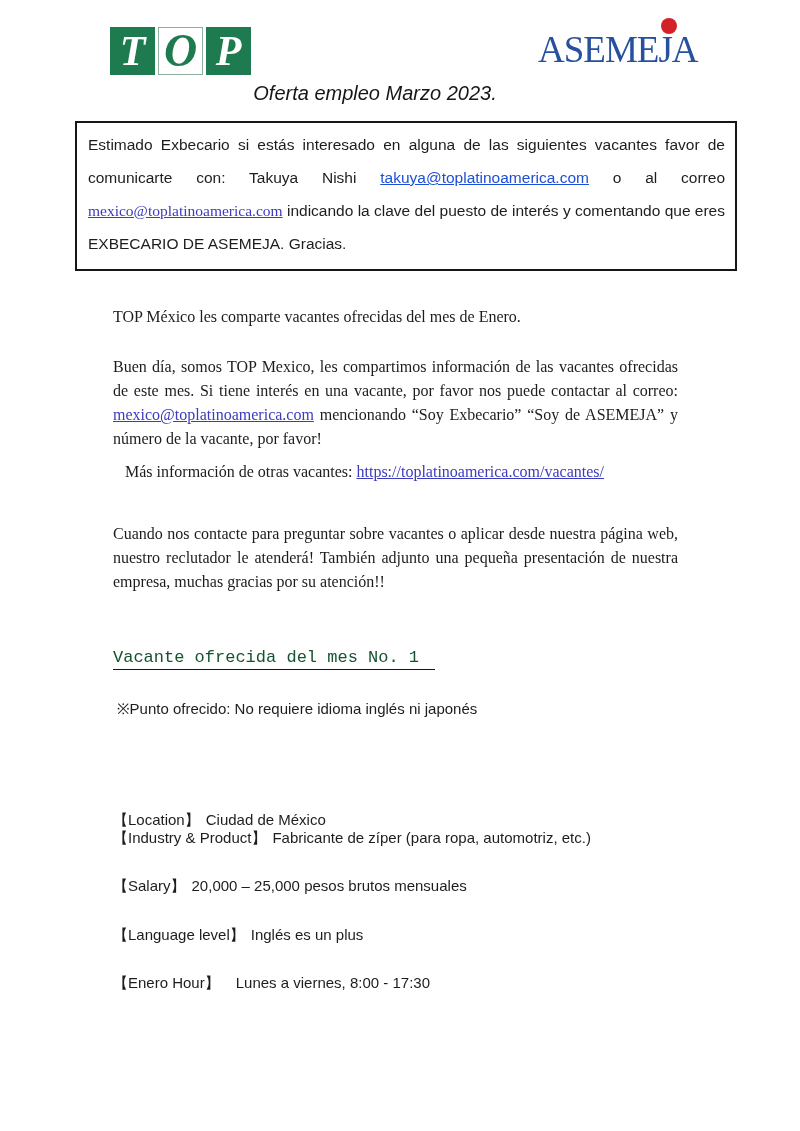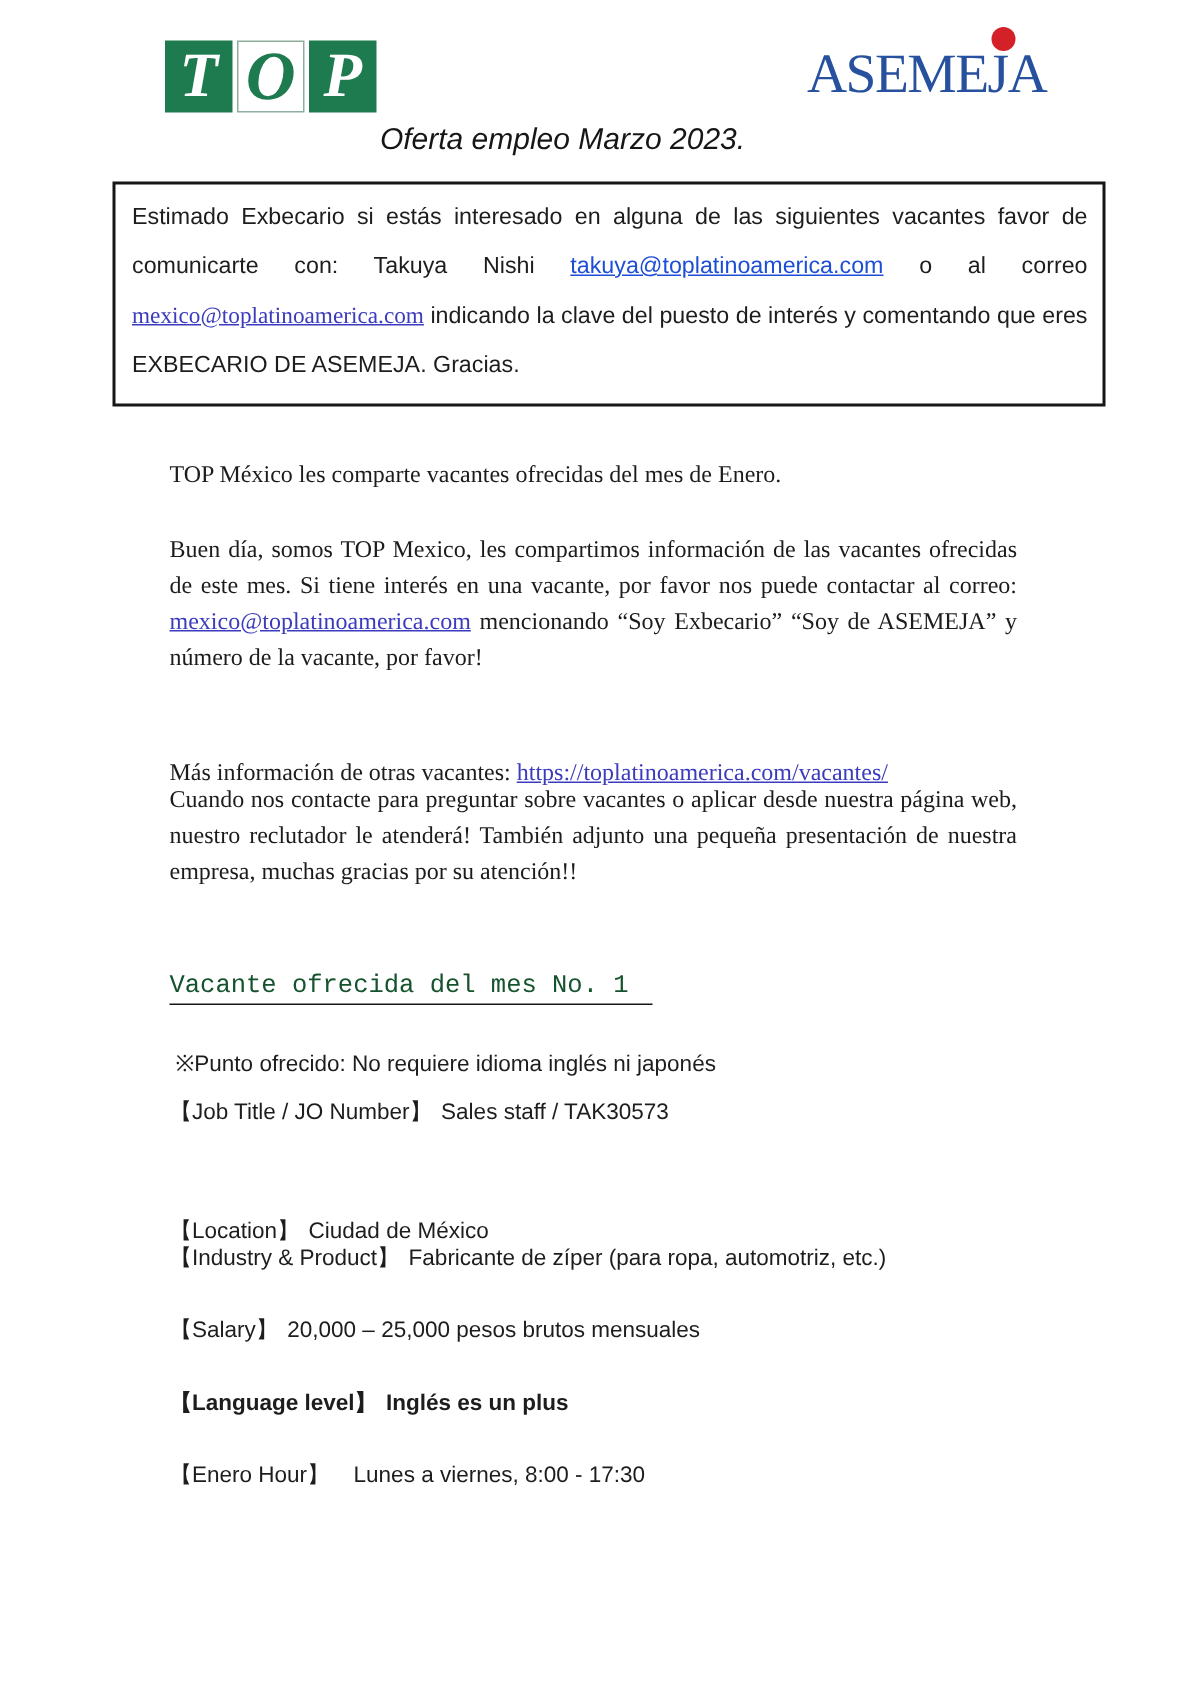--- a/index.html
+++ b/index.html
@@ -51,39 +51,39 @@
 
   
   .serifpara {
     position:absolute; left:113px; width:565px;
     font-family:"Liberation Serif", serif; font-size:16px; line-height:24px;
     color:#1c1c1c;
   }
   .just { text-align:justify; }
   .p-intro   { top:305px; }
   .p-greet   { top:355px; }
-  .p-moreinfo{ top:504px; }
+  .p-moreinfo{ top:460px;margin-left:12px; }
   .p-note    { top:522px; }
 
   
   .vacancy-heading {
     position:absolute; left:113px; top:648px;
     font-family:Liberation Mono, monospace; font-size:17px; color:#14532d;
   }
   .vacancy-heading .u {
     display:inline-block; border-bottom:1.5px solid #161616;
     padding:0 16px 2px 0;
   }
   .point-line { position:absolute; left:117px; top:698px; font-size:15px; color:#1d1d1d; }
 
   .detail-row { position:absolute; left:113px; font-size:15px; color:#1d1d1d; white-space:nowrap; }
   .detail-row .dl { margin-right:6px; }
   .detail-row.wide .dl { margin-right:16px; }
   .d0 { top:732px; } .d1 { top:781px;margin-top:30px; } .d2 { top:829px; }
-  .d3 { top:877px; } .d4 { top:926px;font-weight:bold; } .d5 { top:974px; }
+  .d3 { top:877px; } .d4 { top:926px; } .d5 { top:974px; }
 </style>
 </head>
 <body>
 
 <div class="page">
 
   <div class="top-logo">
     <span class="tl-box tl-green">T</span>
     <span class="tl-box tl-white">O</span>
     <span class="tl-box tl-green">P</span>
@@ -106,23 +106,20 @@
   <div class="serifpara p-moreinfo"><span>Más información de otras vacantes: </span><a class="lnk serif" href="#">https://toplatinoamerica.com/vacantes/</a></div>
 
   <div class="serifpara p-note just">Cuando nos contacte para preguntar sobre vacantes o aplicar desde nuestra página web, nuestro reclutador le atenderá! También adjunto una pequeña presentación de nuestra empresa, muchas gracias por su atención!!</div>
 
   <div class="vacancy-heading">
     <span class="u">Vacante ofrecida del mes No. 1</span>
   </div>
 
   <div class="point-line">※Punto ofrecido: No requiere idioma inglés ni japonés</div>
 
-  <div class="detail-row d0">
-    <span class="dl">【Job Title / JO Number】</span><span class="dv">Sales staff / TAK30573</span>
-  </div>
   <div class="detail-row d1">
     <span class="dl">【Location】</span><span class="dv">Ciudad de México</span>
   </div>
   <div class="detail-row d2">
     <span class="dl">【Industry &amp; Product】</span><span class="dv">Fabricante de zíper (para ropa, automotriz, etc.)</span>
   </div>
   <div class="detail-row d3">
     <span class="dl">【Salary】</span><span class="dv">20,000 – 25,000 pesos brutos mensuales</span>
   </div>
   <div class="detail-row d4">

